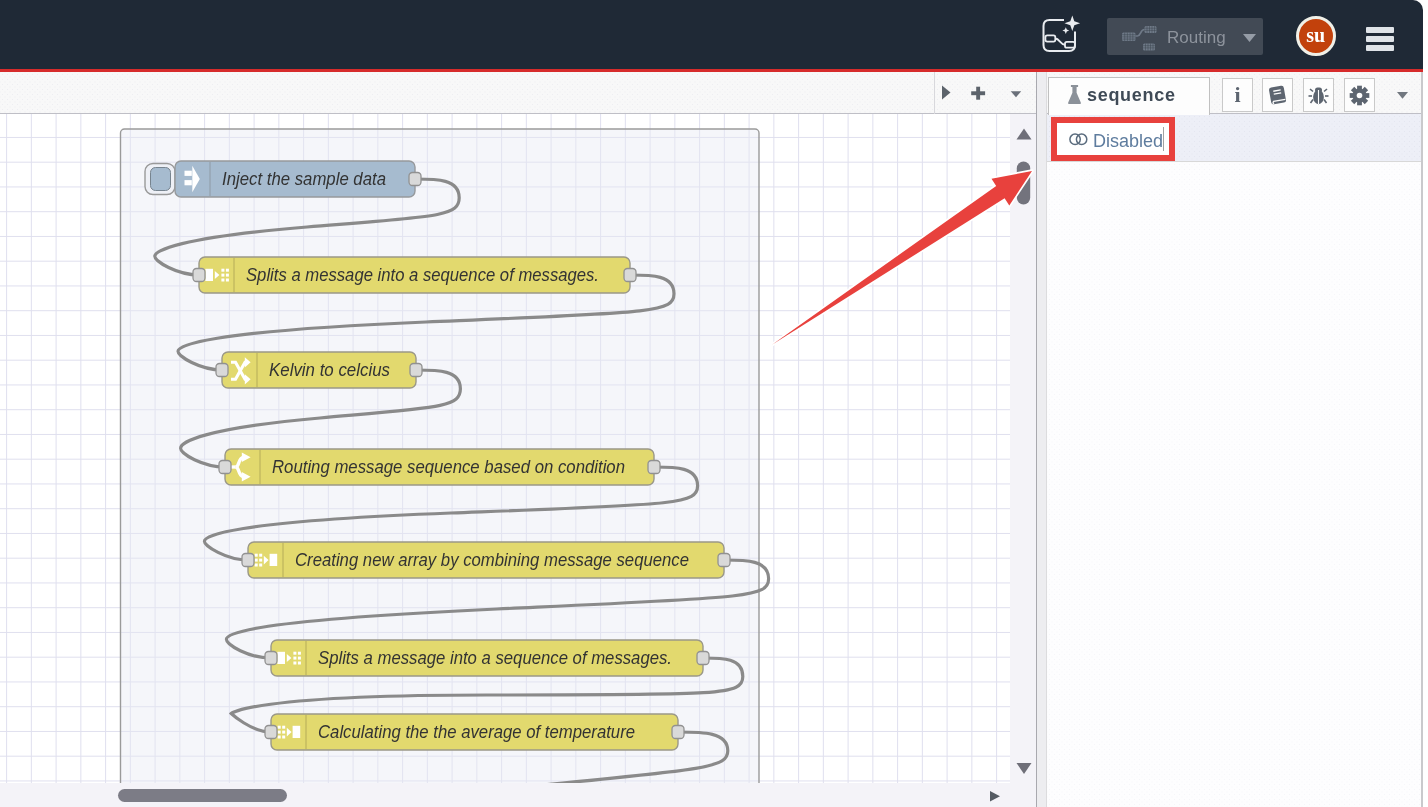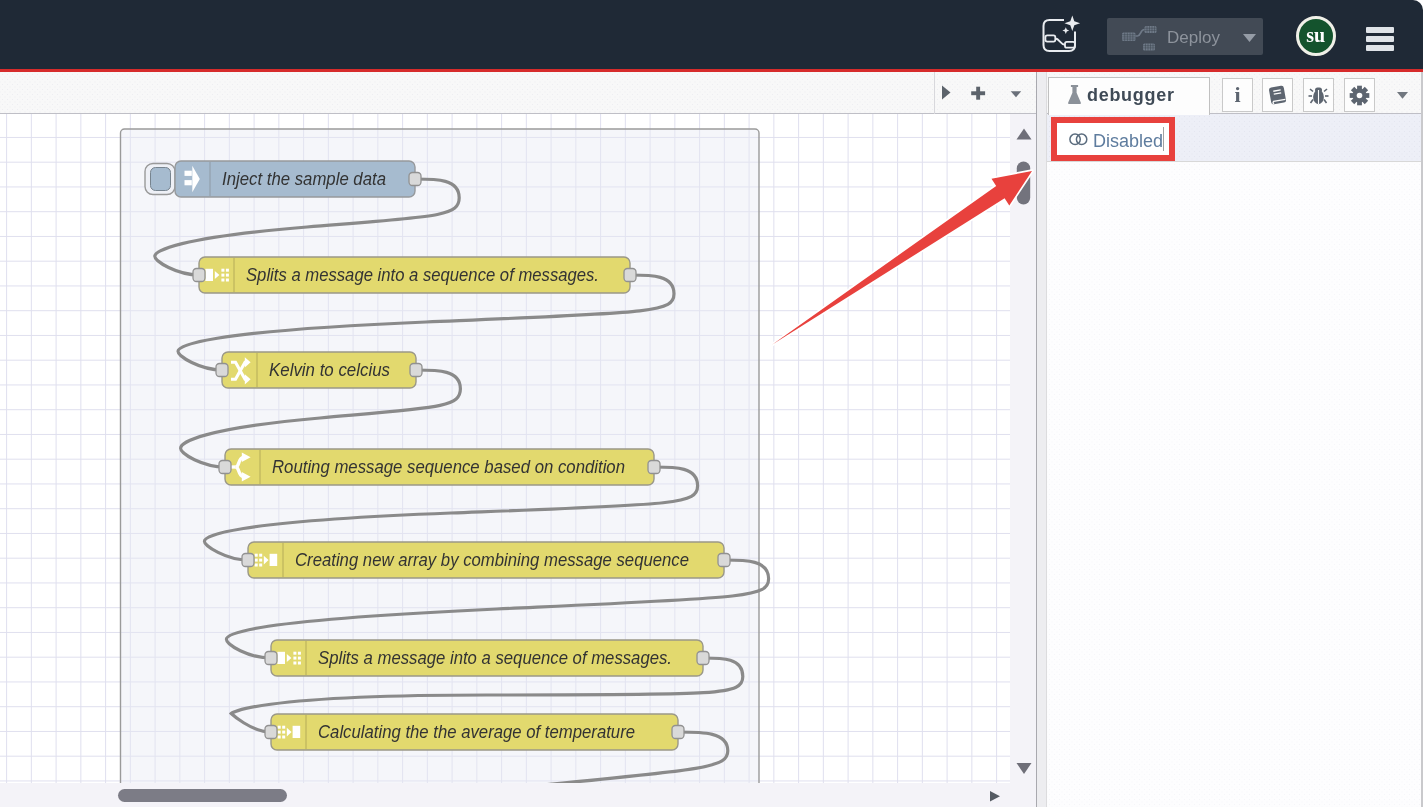--- a/index.html
+++ b/index.html
@@ -169,40 +169,40 @@
 <rect x="22.5" y="2" width="12" height="7" rx="1.5"></rect>
 <rect x="21" y="19.5" width="12" height="7" rx="1.5"></rect>
 </g>
 <g stroke="rgba(53,61,72,0.55)" stroke-width="0.8" fill="none">
 <path d="M0,10.7 h13.5 M0,12.9 h13.5 M0,15.1 h13.5 M2.7,8.5 v8.5 M5.4,8.5 v8.5 M8.1,8.5 v8.5 M10.8,8.5 v8.5"></path>
 <path d="M22.5,4.2 h12 M22.5,6.4 h12 M25,2 v7 M27.5,2 v7 M30,2 v7 M32.5,2 v7"></path>
 <path d="M21,21.7 h12 M21,23.9 h12 M23.5,19.5 v7 M26,19.5 v7 M28.5,19.5 v7 M31,19.5 v7"></path>
 </g>
 <path d="M13.5,12 L15.5,12 C19,12 18,5.5 22.5,5.5" fill="none" stroke="#6f7a88" stroke-width="1.7"></path>
 </svg>
-<div class="abs" style="left:1167px;top:28px;font-size:17px;color:#8d939c">Deploy</div>
+<div class="abs" style="left:1167px;top:28px;font-size:17px;color:#8d939c">Routing</div>
 <svg class="abs" style="left:1243px;top:34px" width="14" height="9">
     <polygon points="0,0 13,0 6.5,8" fill="#959ca6"></polygon>
   </svg>
-<div class="abs" style="left:1295.5px;top:15.5px;width:40.5px;height:40.5px;border-radius:50%;background:#14532d;border:3px solid #f0f0e8;text-align:center;font-family:'Liberation Serif',serif;font-weight:bold;font-size:20px;color:#fff;line-height:33px;box-sizing:border-box">su</div>
+<div class="abs" style="left:1295.5px;top:15.5px;width:40.5px;height:40.5px;border-radius:50%;background:#c2410c;border:3px solid #f0f0e8;text-align:center;font-family:'Liberation Serif',serif;font-weight:bold;font-size:20px;color:#fff;line-height:33px;box-sizing:border-box">su</div>
 <div class="abs" style="left:1366px;top:27px;width:28px;height:5.6px;background:#dfe3e8;border-radius:1px"></div>
 <div class="abs" style="left:1366px;top:36.2px;width:28px;height:5.6px;background:#dfe3e8;border-radius:1px"></div>
 <div class="abs" style="left:1366px;top:45.3px;width:28px;height:5.6px;background:#dfe3e8;border-radius:1px"></div>
 
 <svg class="abs" style="left:935px;top:72px" width="102" height="42" viewBox="0 0 102 42">
 <polygon points="7,13.5 7,27.5 15.5,20.5" fill="#5c636b"></polygon>
 <rect x="36.2" y="19.3" width="13.9" height="3.9" fill="#5c636b"></rect>
 <rect x="41.2" y="14.7" width="3.9" height="13" fill="#5c636b"></rect>
 <polygon points="75.7,19.3 86.2,19.3 81,25.3" fill="#6a707a"></polygon>
 </svg>
 
 <svg class="abs" style="left:1067px;top:85px;z-index:5" width="15" height="20" viewBox="0 0 14 20">
 <path d="M3.4,0 h7.2 v2 h-1.5 v5.8 l4.2,9.7 q0.7,1.5 -1,1.5 h-10.6 q-1.7,0 -1,-1.5 l4.2,-9.7 v-5.8 h-1.5 z" fill="#8b9199"></path>
 </svg>
-<div class="abs" style="left:1087px;top:85px;z-index:5;font-size:18px;font-weight:bold;letter-spacing:0.7px;color:#3f4a56">debugger</div>
+<div class="abs" style="left:1087px;top:85px;z-index:5;font-size:18px;font-weight:bold;letter-spacing:0.7px;color:#3f4a56">sequence</div>
 <div class="abs" style="left:1222px;top:78px;width:31px;height:34px;background:#fdfdfd;border:1px solid #c9c9c9"></div>
 <div class="abs" style="left:1262px;top:78px;width:31px;height:34px;background:#fdfdfd;border:1px solid #c9c9c9"></div>
 <div class="abs" style="left:1303px;top:78px;width:31px;height:34px;background:#fdfdfd;border:1px solid #c9c9c9"></div>
 <div class="abs" style="left:1344px;top:78px;width:31px;height:34px;background:#fdfdfd;border:1px solid #c9c9c9"></div>
 <div class="abs" style="left:1222px;top:78px;width:31px;height:34px;text-align:center;font-family:'Liberation Serif',serif;font-weight:bold;font-size:22px;color:#5d6570;line-height:34px">i</div>
 <svg class="abs" style="left:1267px;top:85px" width="22" height="21" viewBox="0 0 22 21">
 <g transform="rotate(-10 11 10)">
 <rect x="3" y="1.5" width="15" height="17" rx="2.5" fill="#5d6570"></rect>
 <path d="M5.5,18.5 q-1.5,-1.5 0,-3 h12" fill="none" stroke="#fdfdfd" stroke-width="1.2"></path>
 <line x1="7" y1="5.5" x2="14.5" y2="5.5" stroke="#fdfdfd" stroke-width="1.3"></line>

